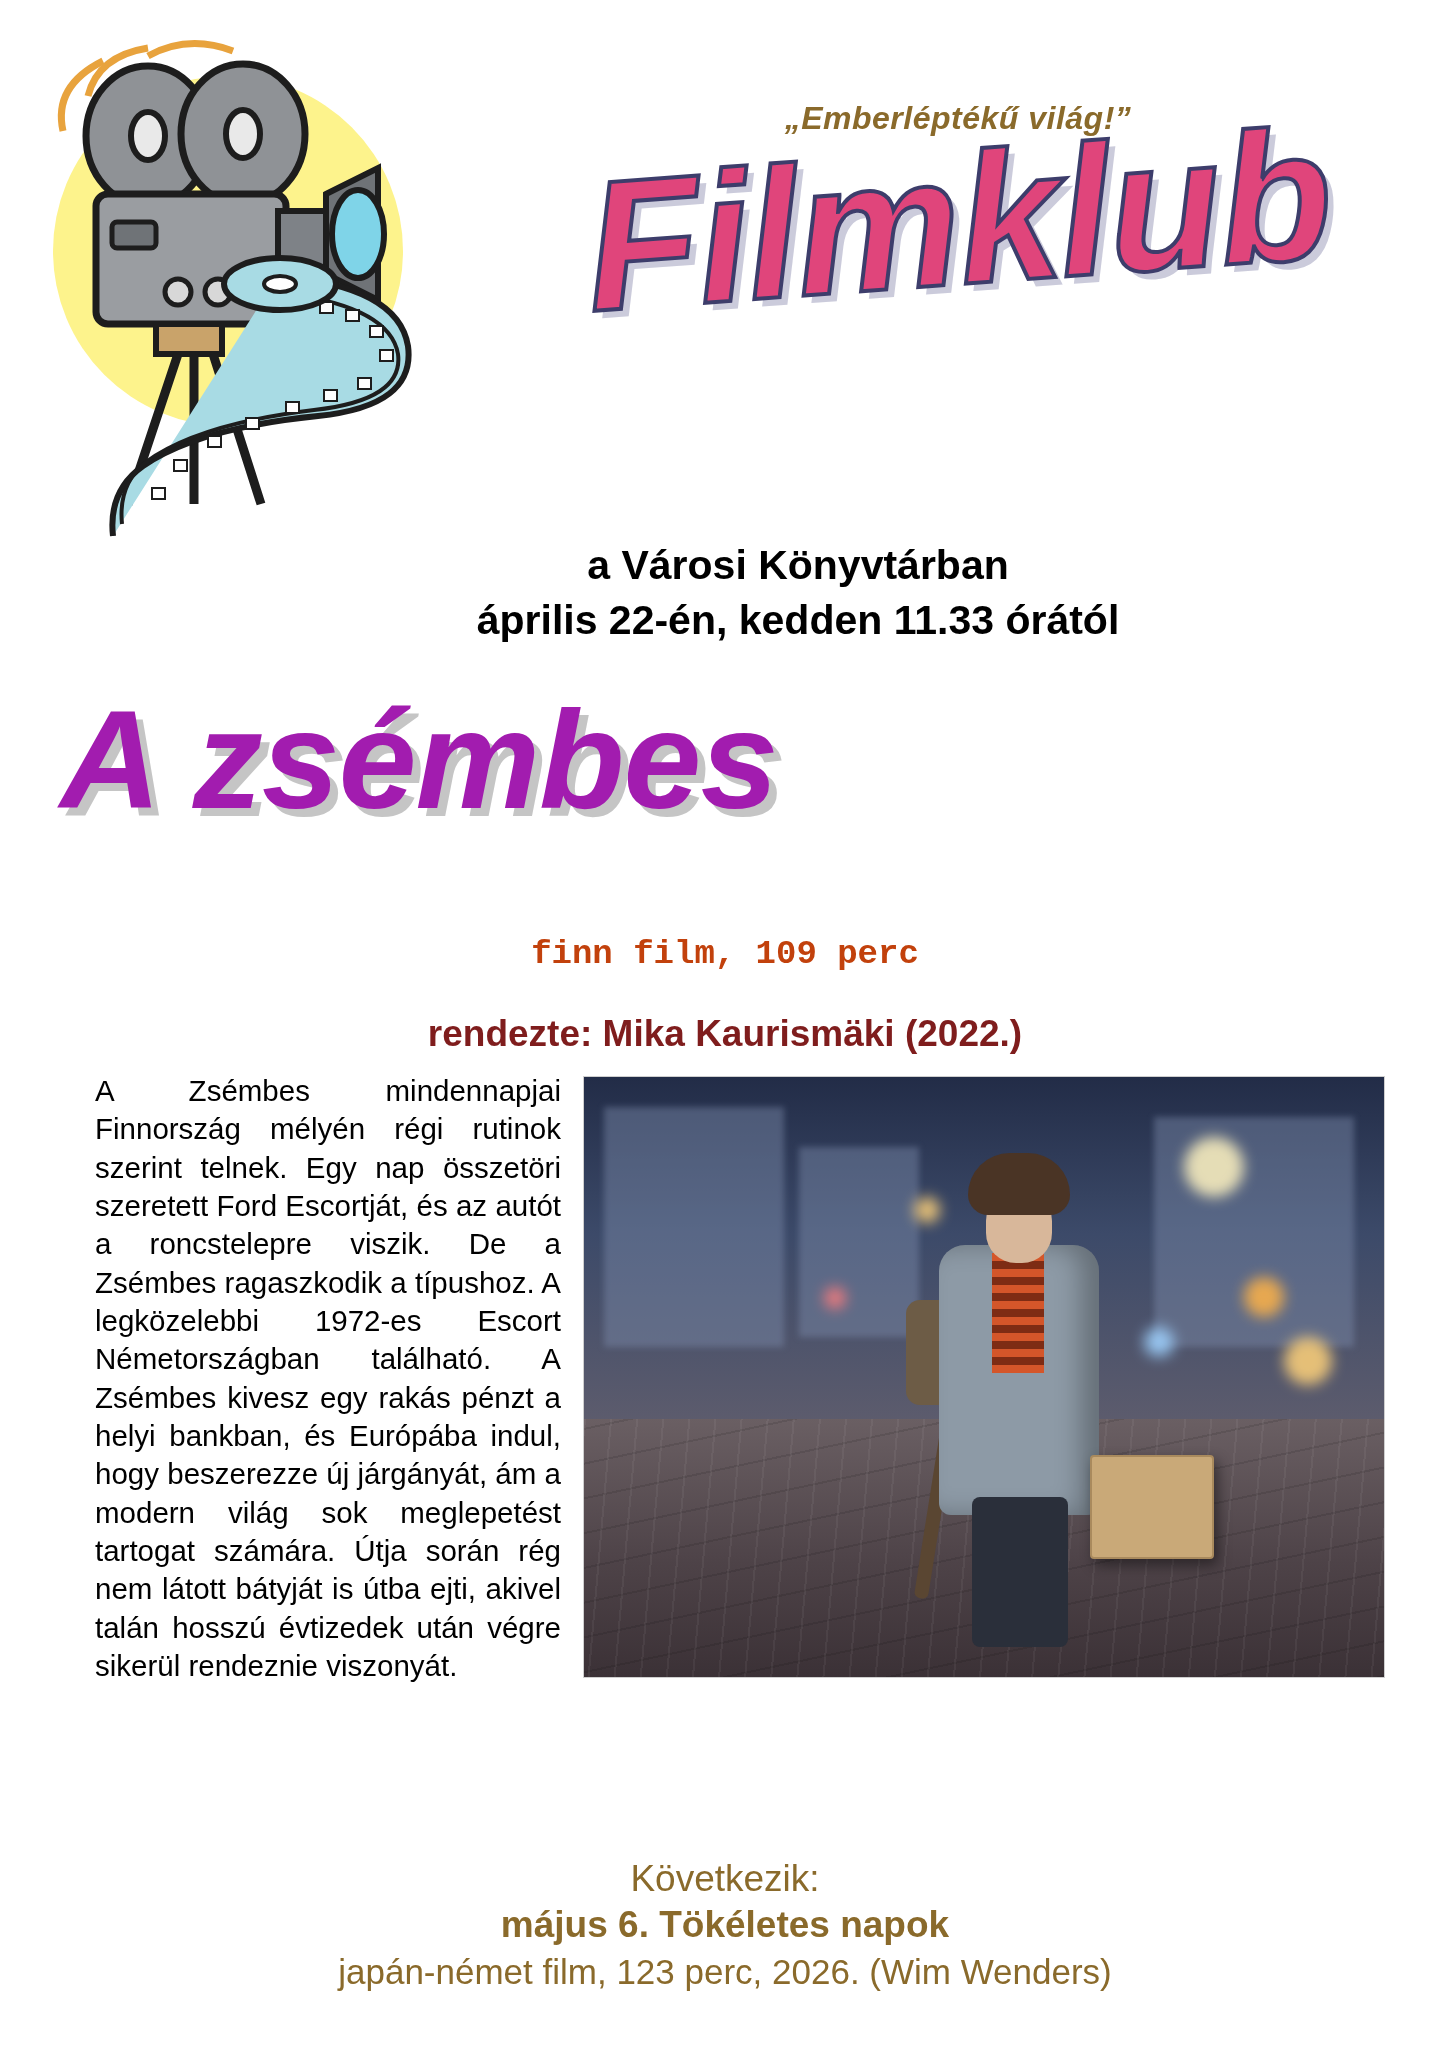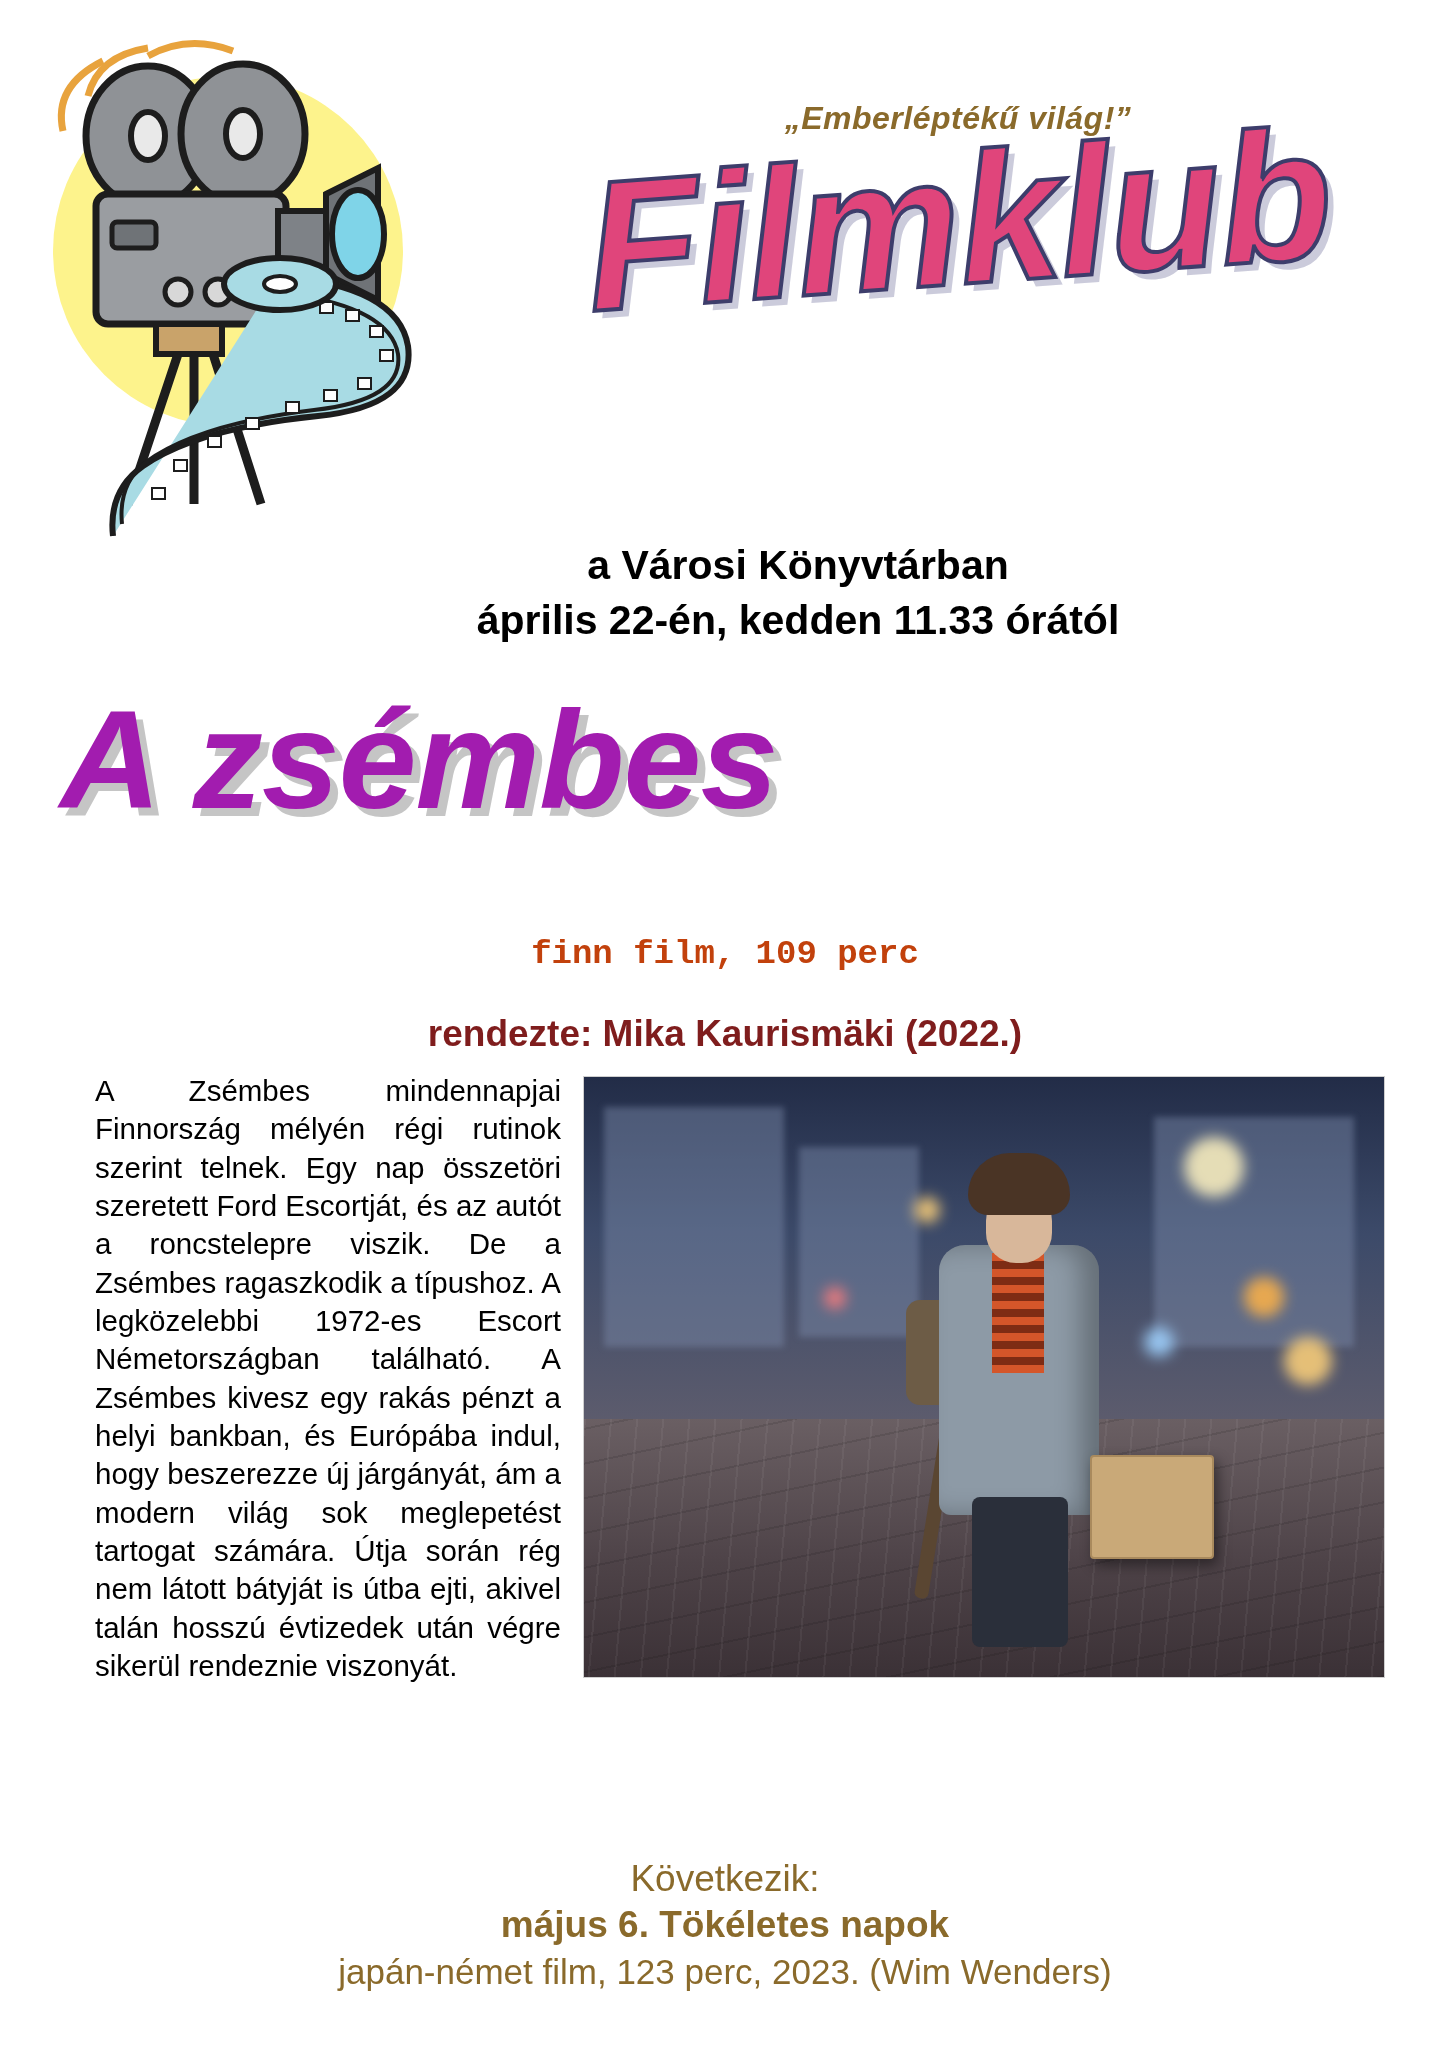--- a/index.html
+++ b/index.html
@@ -270,16 +270,16 @@
     </div>
 
     <div class="synopsis">
       <p>A Zsémbes mindennapjai Finnország mélyén régi rutinok szerint telnek. Egy nap összetöri szeretett Ford Escortját, és az autót a roncstelepre viszik. De a Zsémbes ragaszkodik a típushoz. A legközelebbi 1972-es Escort Németországban található. A Zsémbes kivesz egy rakás pénzt a helyi bankban, és Európába indul, hogy beszerezze új járgányát, ám a modern világ sok meglepetést tartogat számára. Útja során rég nem látott bátyját is útba ejti, akivel talán hosszú évtizedek után végre sikerül rendeznie viszonyát.</p>
     </div>
   </div>
 
   <div class="footer">
     <div class="f1">Következik:</div>
     <div class="f2">május 6. Tökéletes napok</div>
-    <div class="f3">japán-német film, 123 perc, 2023. (Wim Wenders)</div>
+    <div class="f3">japán-német film, 123 perc, 2026. (Wim Wenders)</div>
   </div>
 
 </div>
 
 </body></html>

